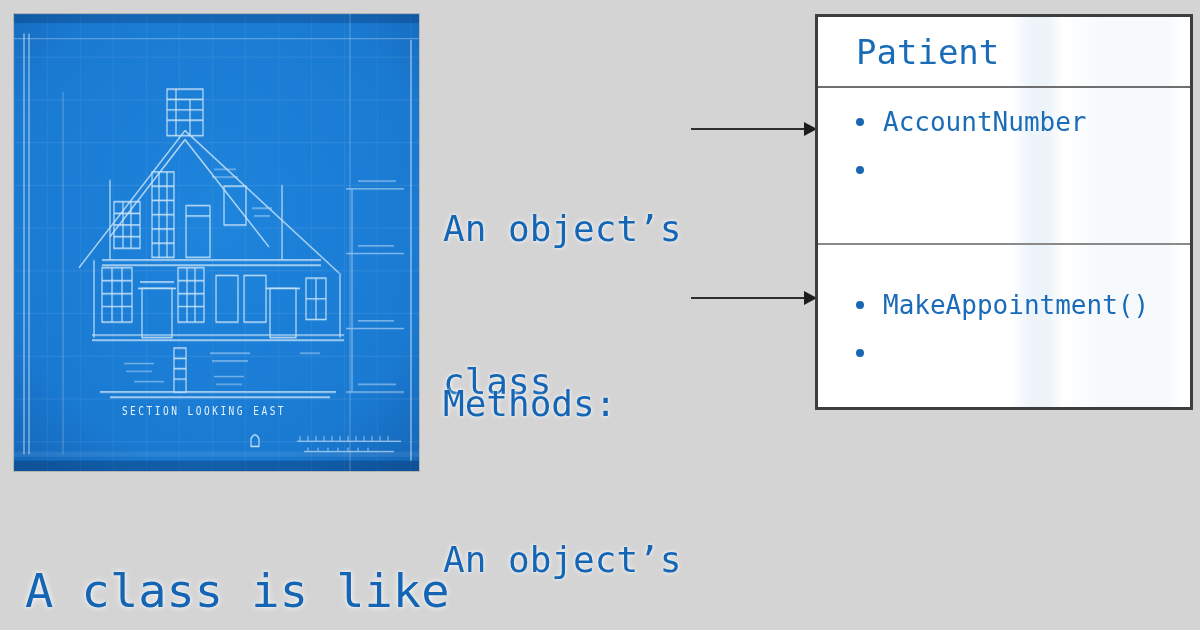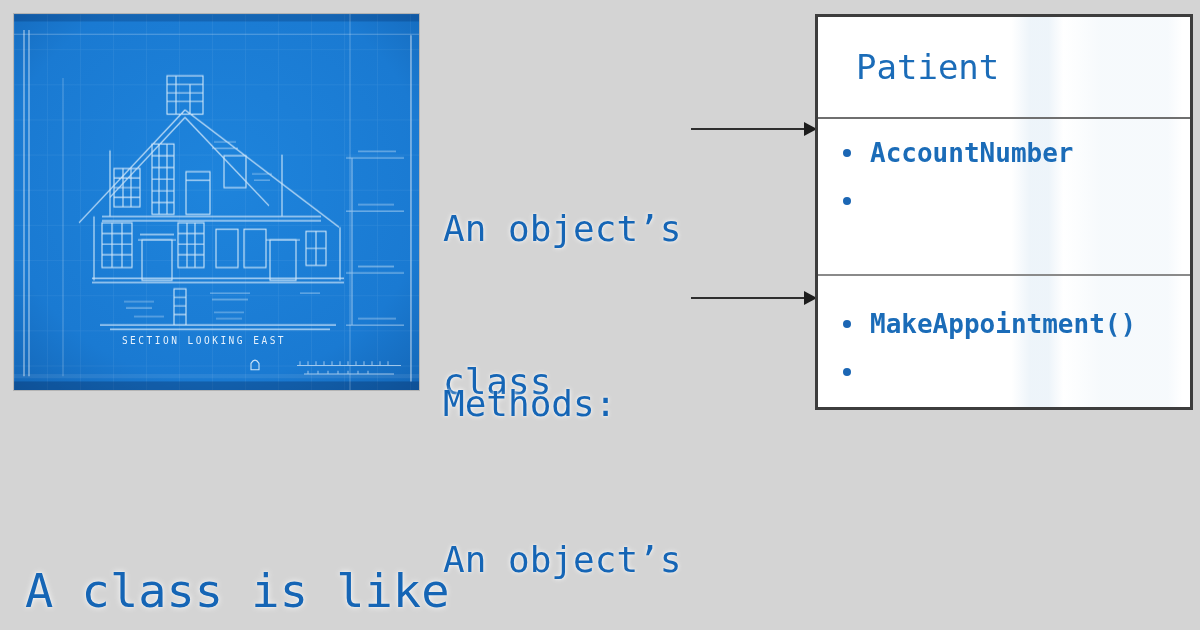--- a/index.html
+++ b/index.html
@@ -5,21 +5,21 @@
   html,body{margin:0;padding:0;}
   .stage{
     position:relative;
     width:1200px;height:630px;
     background:#d4d4d4;
     overflow:hidden;
     font-family:"DejaVu Sans Mono","Liberation Mono",monospace;
   }
   
   .blueprint{
-    position:absolute;left:14px;top:14px;width:405px;height:376px;
+    position:absolute;left:14px;top:14px;width:405px;height:457px;
     box-shadow:0 0 0 1px rgba(0,0,0,0.15);
   }
   .blueprint svg{display:block;width:100%;height:100%;}
   
   .anno{
     position:absolute;
     color:#1565b5;
     font-size:36px;
     line-height:51px;
     white-space:pre;
@@ -56,44 +56,45 @@
         rgba(205,224,240,0.35) 57%, rgba(205,224,240,0.35) 62%,
         rgba(255,255,255,0) 66%,
         rgba(214,230,243,0.22) 76%, rgba(214,230,243,0.22) 94%,
         rgba(255,255,255,0) 98%),
       #ffffff;
     border:3px solid #3d3d3d;
     box-sizing:border-box;
     display:flex;flex-direction:column;
   }
   .class-title-section{
-    height:102px;flex:0 0 auto;
+    height:71px;flex:0 0 auto;
     border-bottom:2px solid #6f6f6f;
     display:flex;align-items:center;
     padding-left:38px;box-sizing:border-box;
   }
   .class-title{
     color:#1b6cb8;font-size:34px;
     text-shadow:0 0 3px rgba(255,255,255,0.8);
   }
   .class-props-section{
     height:157px;flex:0 0 auto;
     border-bottom:2px solid #8a8a8a;
     box-sizing:border-box;
     padding-top:10px;
   }
   .class-methods-section{
     flex:1 1 auto;
     box-sizing:border-box;
     padding-top:24px;
+    margin-top:12px;
   }
   .member-row{
     height:48px;
     display:flex;align-items:center;
-    padding-left:25px;box-sizing:border-box;font-weight:bold;
+    padding-left:38px;box-sizing:border-box;
   }
   .bullet{
     width:8px;height:8px;border-radius:50%;
     background:#1b66b4;
     margin-right:19px;flex:0 0 auto;
   }
   .member-label{
     color:#1b6cb8;font-size:26px;
     text-shadow:0 0 2px rgba(255,255,255,0.7);
     white-space:pre;

